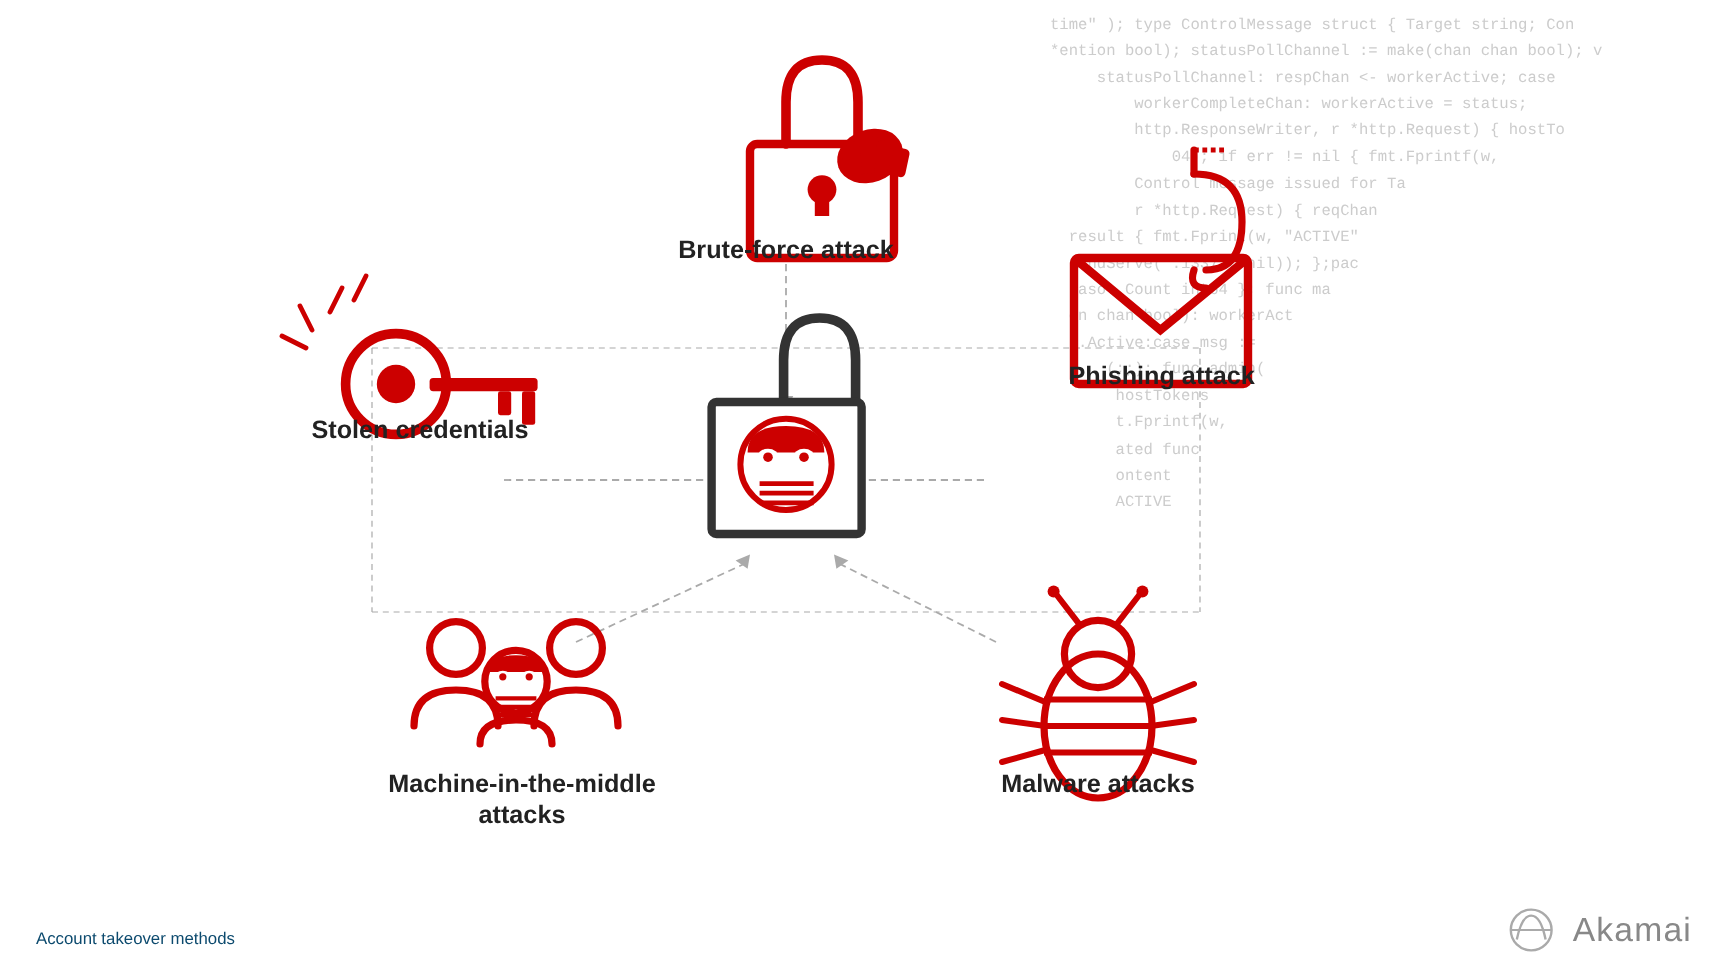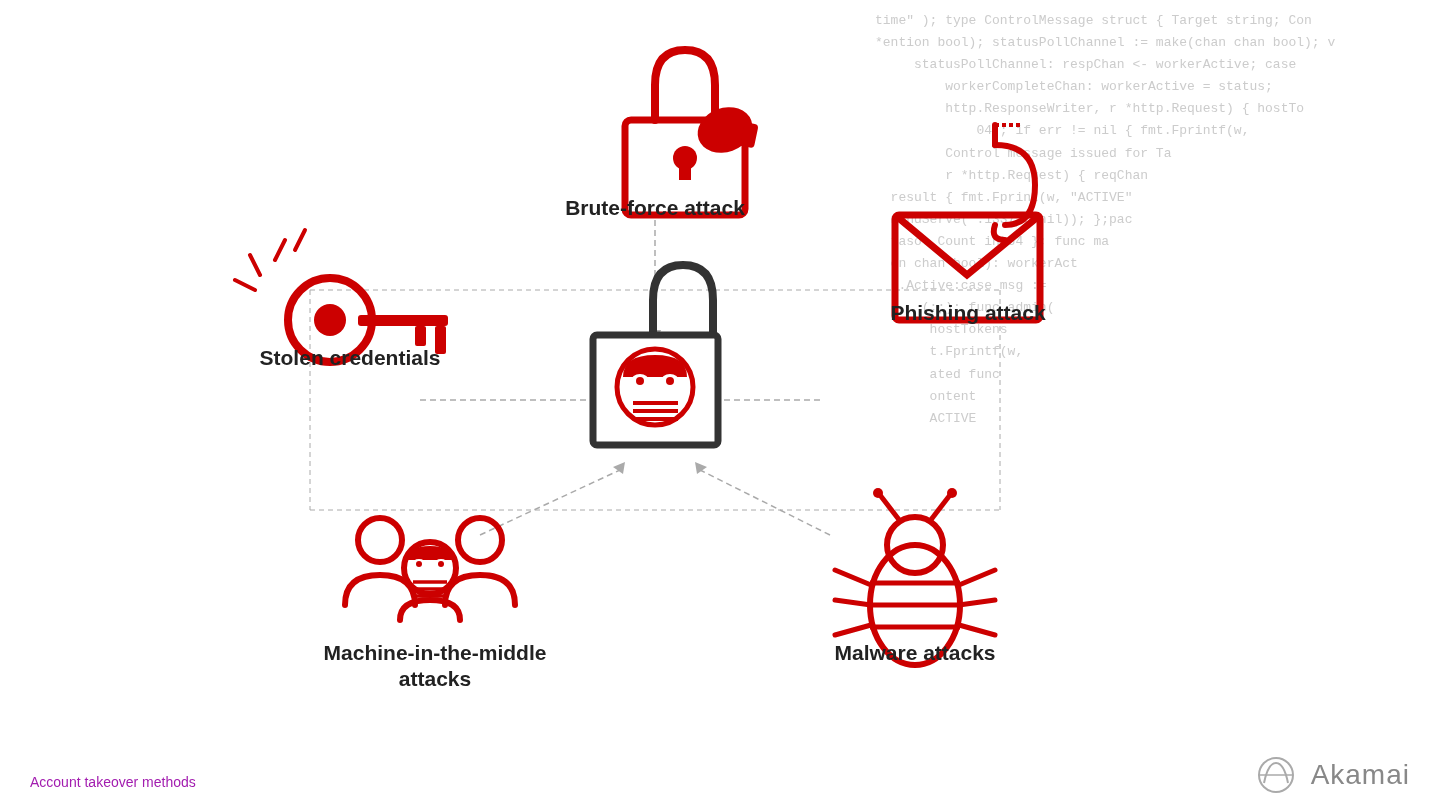--- a/index.html
+++ b/index.html
@@ -29,21 +29,21 @@
       white-space: pre;
       z-index: 0;
     }
 
     
     .bottom-caption {
       position: absolute;
       bottom: 20px;
       left: 30px;
       font-size: 14px;
-      color: #a21caf;
+      color: #0c4a6e;
       z-index: 2;
     }
 
     
     .akamai-logo {
       position: absolute;
       bottom: 15px;
       right: 30px;
       z-index: 2;
       display: flex;

